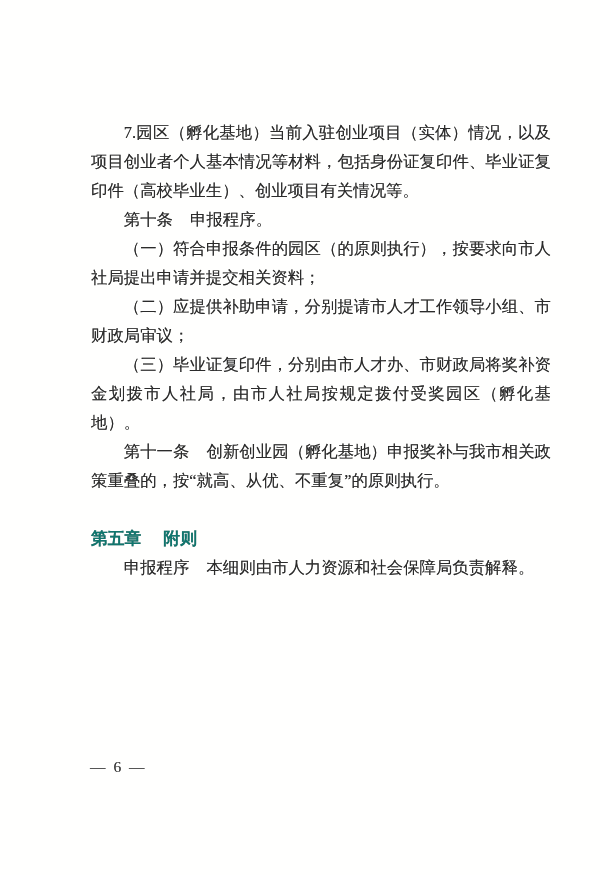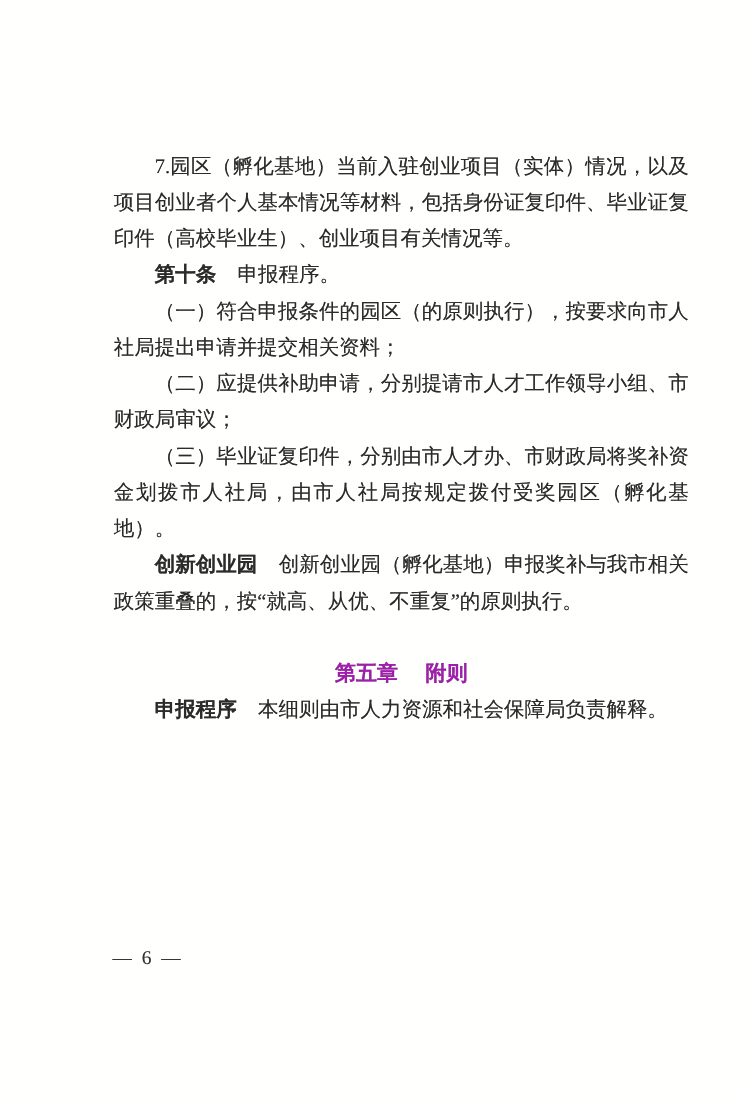--- a/index.html
+++ b/index.html
@@ -26,31 +26,31 @@
     text-align: justify;
     letter-spacing: 0;
     margin-left: 28px;
   }
   .para {
     margin: 0;
     text-indent: 2em;
     text-shadow: 0 0 0.5px rgba(40,40,40,0.55);
   }
   .term {
-    font-weight: bold;
+    font-weight: normal;
     margin-right: 13px;
   }
   .chapter-heading {
     margin: 29px 0 0 0;
     text-indent: 0;
-    text-align: center;
+    text-align: left;
     font-size: 16.8px;
     font-weight: bold;
     line-height: 29px;
-    color: #a21caf;
+    color: #0f766e;
     text-shadow: 0 0 0.5px rgba(40,40,40,0.55);
   }
   .chapter-title {
     margin-left: 22px;
   }
   .page-number {
     position: absolute;
     left: 90px;
     top: 757px;
     font-size: 15.5px;
@@ -83,21 +83,21 @@
 
     <p class="para">
       <span>（二）应提供补助申请，分别提请市人才工作领导小组、市财政局审议；</span>
     </p>
 
     <p class="para">
       <span>（三）毕业证复印件，分别由市人才办、市财政局将奖补资金划拨市人社局，由市人社局按规定拨付受奖园区（孵化基地）。</span>
     </p>
 
     <p class="para">
-      <span class="term">创新创业园</span>
+      <span class="term">第十一条</span>
       <span>创新创业园（孵化基地）申报奖补与我市相关政策重叠的，按“就高、从优、不重复”的原则执行。</span>
     </p>
 
     <h2 class="chapter-heading">
       <span>第五章</span><span class="chapter-title">附则</span>
     </h2>
 
     <p class="para">
       <span class="term">申报程序</span>
       <span>本细则由市人力资源和社会保障局负责解释。</span>

